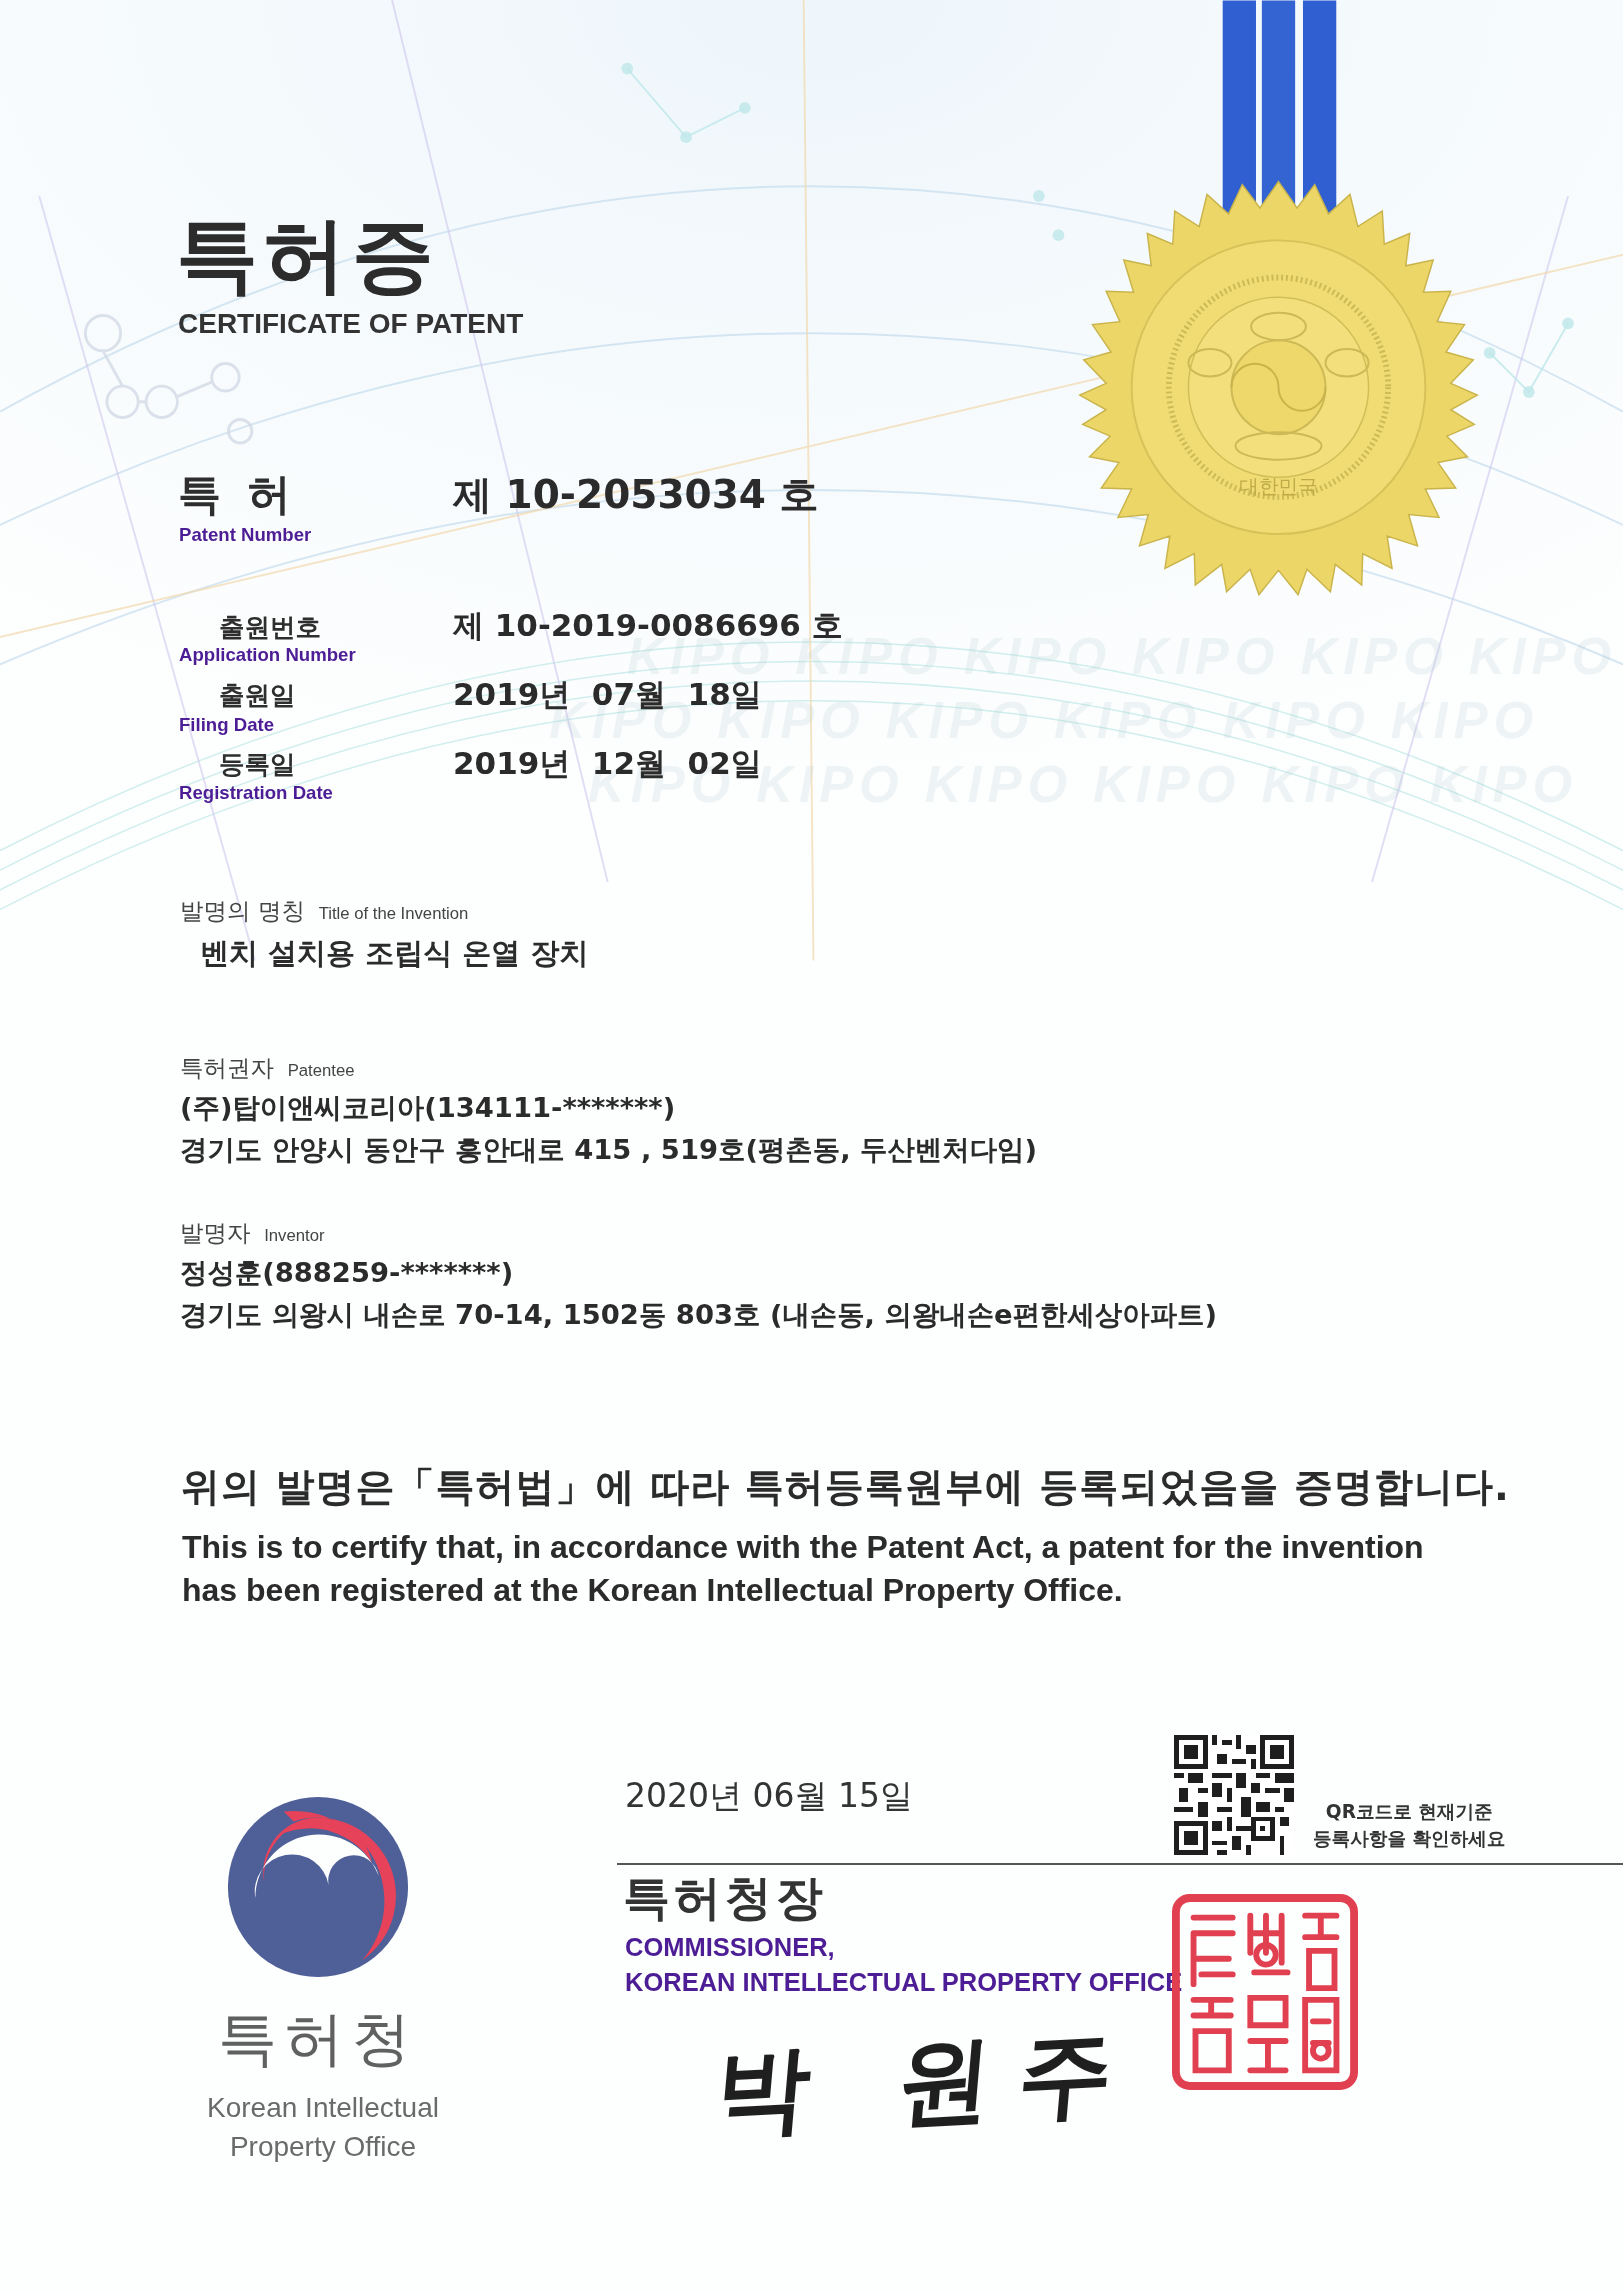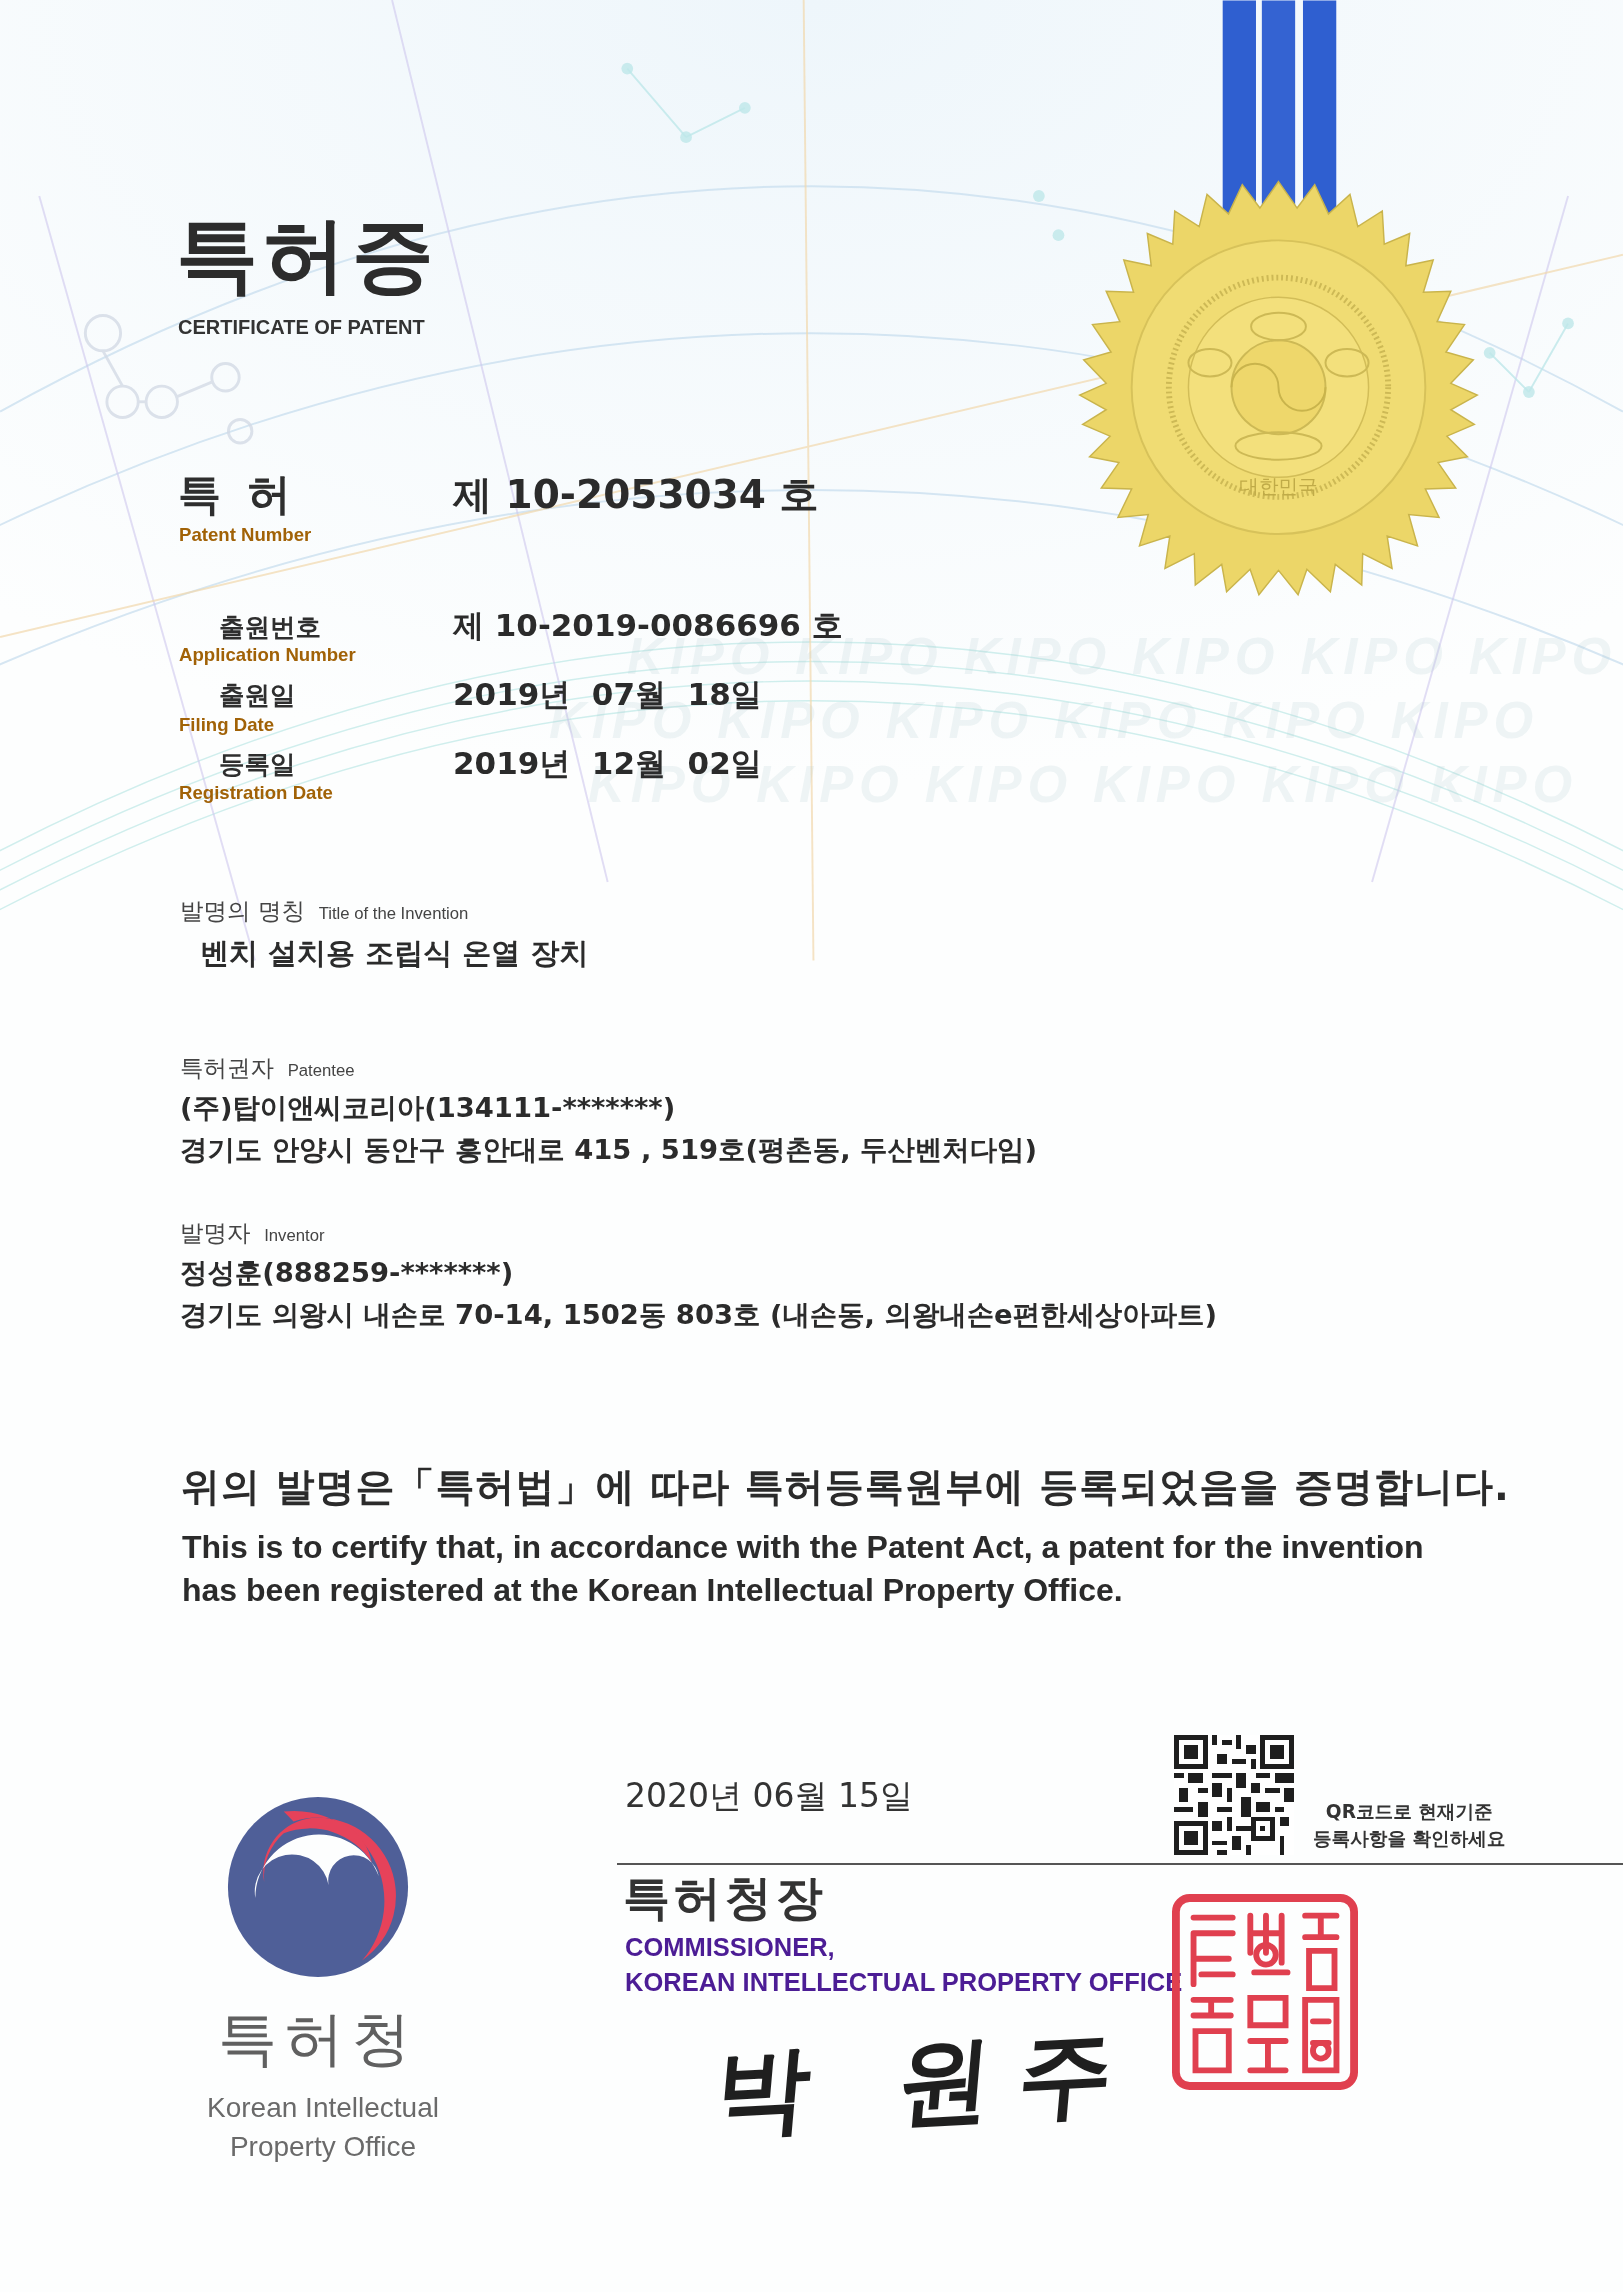--- a/index.html
+++ b/index.html
@@ -9,24 +9,24 @@
     font-family: "DejaVu Sans", "Liberation Sans", sans-serif;
     color: #2b2b2b;
   }
   .bg-layer { position: absolute; left: 0; top: 0; width: 1623px; height: 980px; pointer-events: none; }
   .watermark-row {
     position: absolute; font-family: "Liberation Sans", sans-serif; font-weight: bold; font-style: italic;
     font-size: 51px; color: rgba(170, 200, 205, 0.18); letter-spacing: 5.9px; white-space: nowrap;
   }
   .abs { position: absolute; }
   .title-kr { left: 176px; top: 201px; font-size: 82px; font-weight: bold; color: #2c2c2c; letter-spacing: 5.9px; }
-  .title-en { left: 178px; top: 316px; font-size: 20px; font-weight: bold; color: #333; font-family: "Liberation Sans", sans-serif; }
+  .title-en { left: 178px; top: 308px; font-size: 28px; font-weight: bold; color: #333; font-family: "Liberation Sans", sans-serif; }
   .lbl-kr-lg { font-size: 43px; font-weight: bold; color: #2e2e2e; letter-spacing: 5.9px; }
   .lbl-kr { font-size: 25.5px; font-weight: bold; color: #2e2e2e; margin-left: 40px; }
-  .lbl-en { font-size: 18.6px; font-weight: bold; color: #a16207; font-family: "Liberation Sans", sans-serif; }
+  .lbl-en { font-size: 18.6px; font-weight: bold; color: #4c1d95; font-family: "Liberation Sans", sans-serif; }
   .val-lg { font-size: 39px; font-weight: bold; color: #2b2b2b; }
   .val { font-size: 31px; font-weight: bold; color: #2b2b2b; }
   .section-head { font-size: 23.5px; color: #444; }
   .section-head .en { font-size: 16.7px; margin-left: 13.7px; color: #444; font-family: "Liberation Sans", sans-serif; }
   .strong-line { font-size: 27.4px; font-weight: bold; color: #2b2b2b; white-space: nowrap; }
   .cert-kr { left: 181px; top: 1460px; font-size: 39px; font-weight: bold; color: #2b2b2b; white-space: nowrap; letter-spacing: 1px; }
   .cert-en { left: 182px; font-size: 32px; font-weight: bold; color: #2b2b2b; white-space: nowrap; font-family: "Liberation Sans", sans-serif; }
   .issue-date { left: 625px; top: 1774px; font-size: 33px; color: #333; }
   .divider { left: 617px; top: 1863px; width: 1006px; height: 2px; background: #555; }
   .qr-note { left: 1313px; top: 1798px; font-size: 18.6px; font-weight: bold; color: #333; text-align: center; line-height: 27.4px; }

